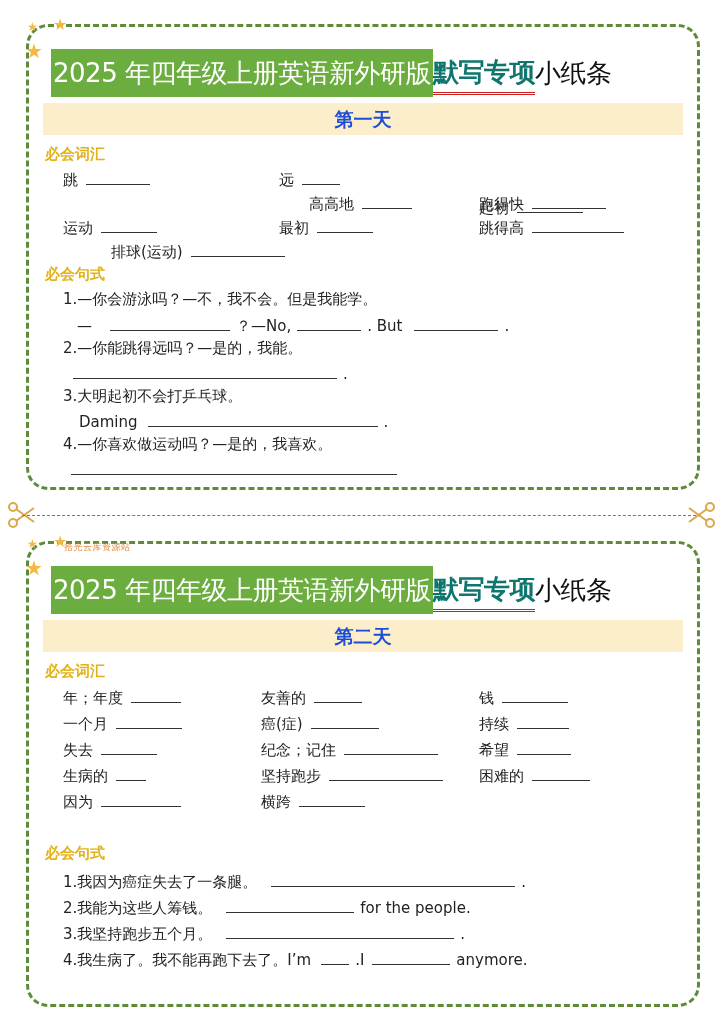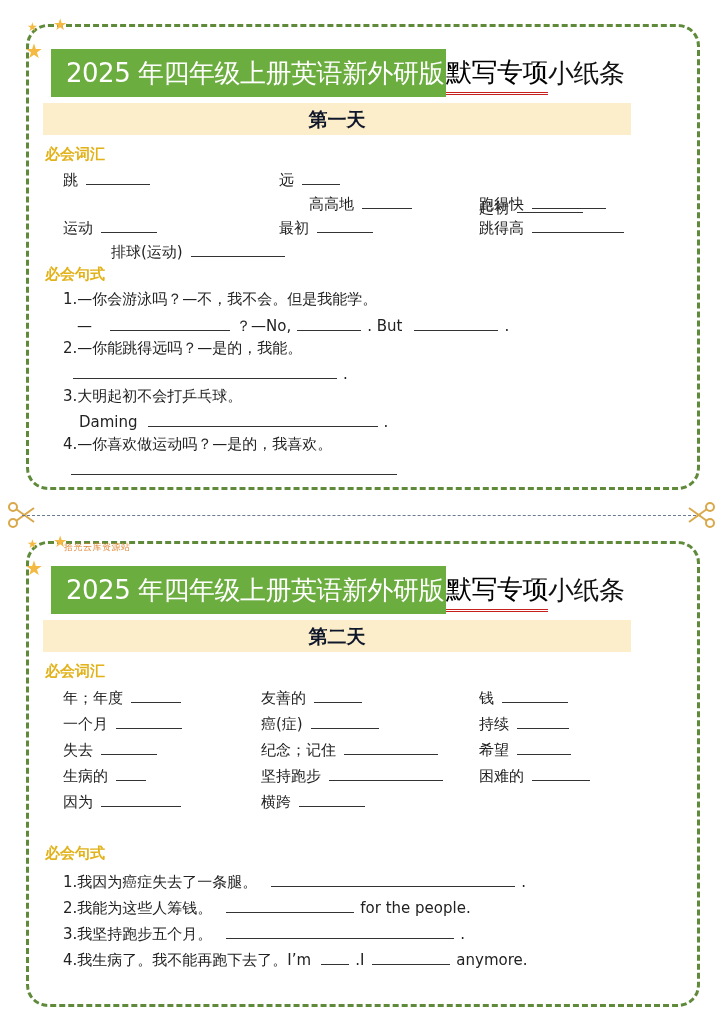--- a/index.html
+++ b/index.html
@@ -18,34 +18,34 @@
 
     .star { position: absolute; color: #f4b942; line-height: 1; }
 
     .title-row {
       position: absolute; left: 22px; top: 22px; height: 48px;
       display: flex; align-items: center; white-space: nowrap;
     }
     .title-green {
       background: #6cad3f; color: #fff;
       font-size: 26px; height: 48px; line-height: 48px;
-      padding: 0 2px 0 15px; letter-spacing: -0.5px;
+      padding: 0 2px 0 2px; letter-spacing: -0.5px;
     }
     .title-red {
-      color: #000000; font-size: 26px; font-weight: normal;
+      color: #0f766e; font-size: 26px; font-weight: bold;
       line-height: 40px;
       border-bottom: 3px double #c8201f;
       letter-spacing: -0.5px;
     }
     .title-black { color: #111; font-size: 26px; line-height: 48px; letter-spacing: -0.5px; }
 
     .day-bar {
-      position: absolute; left: 14px; width: 588px; top: 76px; height: 32px;
+      position: absolute; left: 14px; width: 640px; top: 76px; height: 32px;
       background: #fdeecb;
-      text-align: center; font-weight: bold; font-size: 19px; line-height: 32px; color: #0f172a;
+      text-align: center; font-weight: bold; font-size: 19px; line-height: 32px; color: #1d4ed8;
     }
 
     .sec-label {
       position: absolute; left: 16px;
       color: #e2b21a; font-size: 15px; font-weight: bold;
     }
 
     .vocab { position: absolute; font-size: 15px; color: #222; white-space: nowrap; }
     .blank {
       display: inline-block; border-bottom: 1.3px solid #333;

